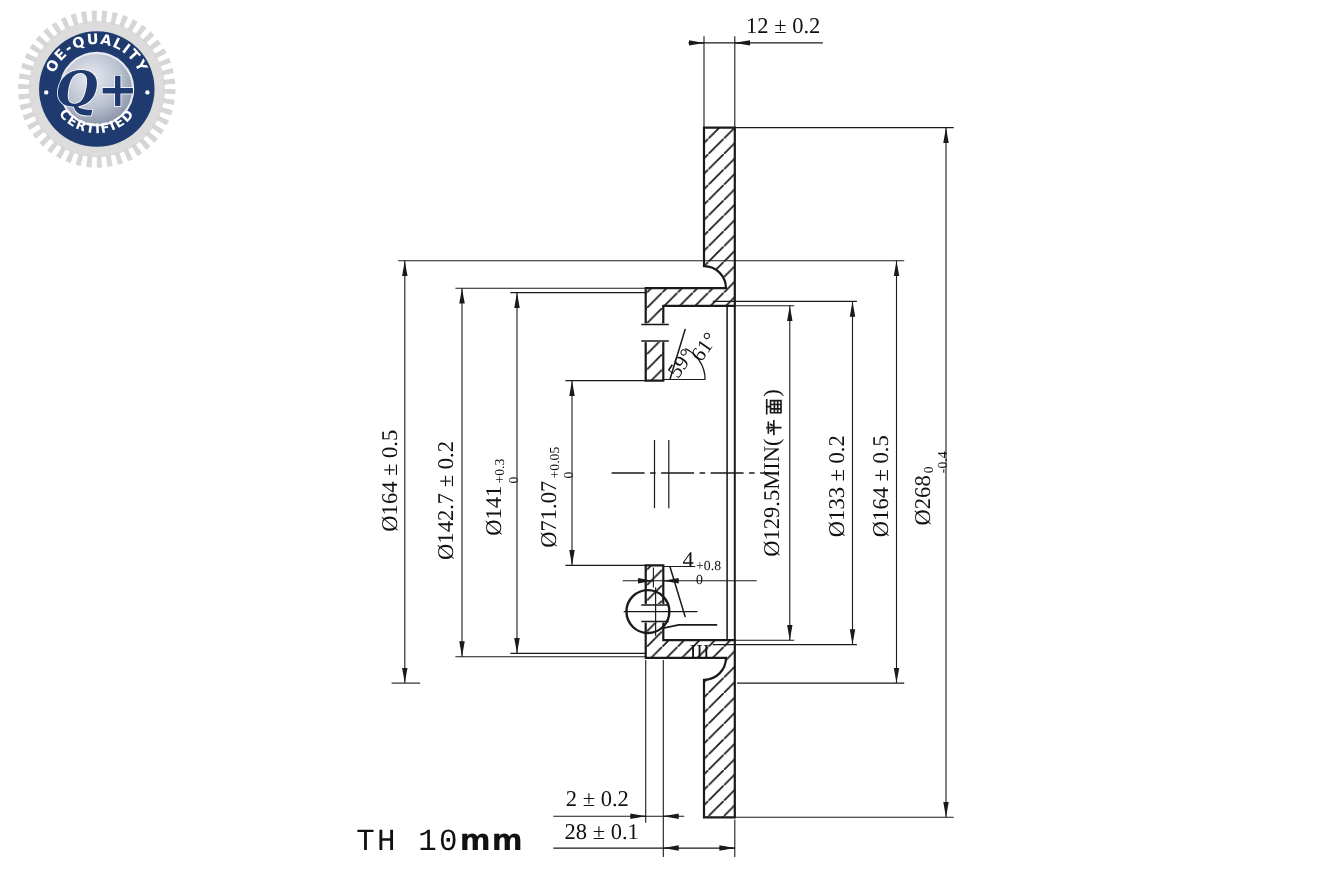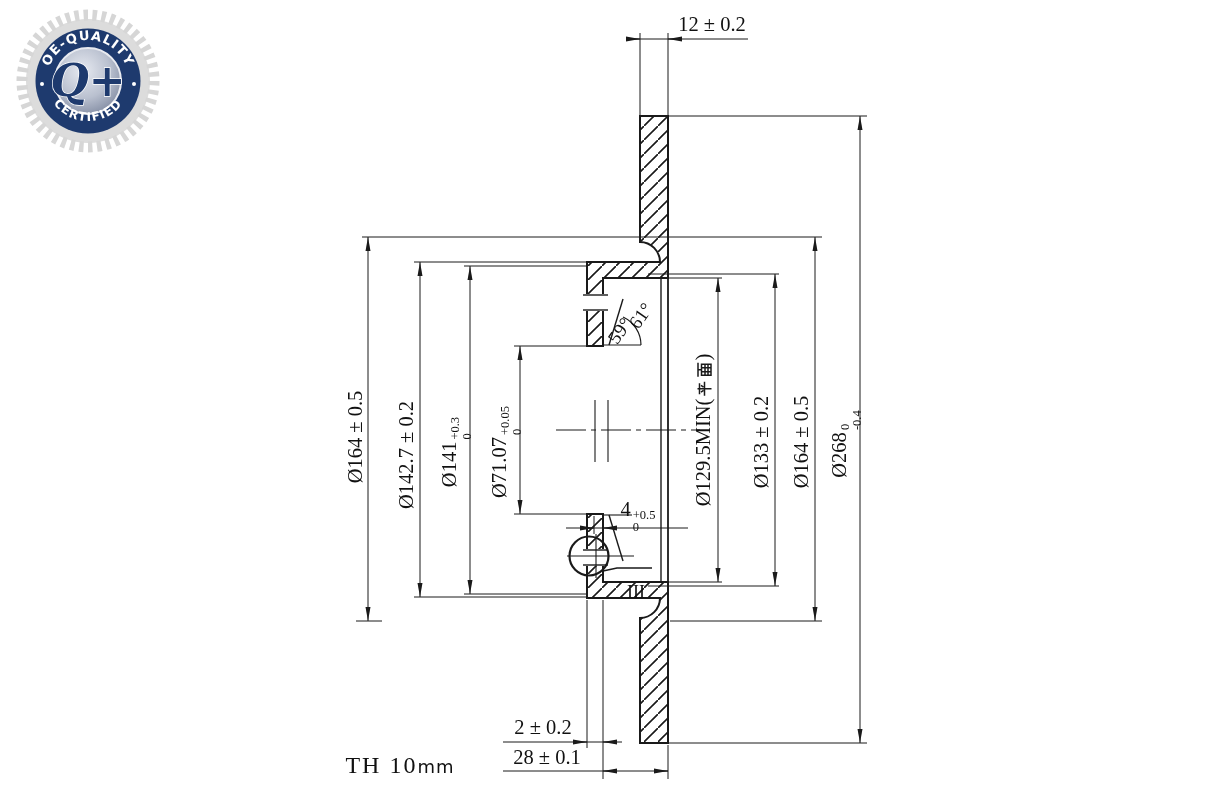--- a/index.html
+++ b/index.html
@@ -7,22 +7,22 @@
          font-family:"Liberation Serif","DejaVu Serif",serif;color:#1a1a1a;}
   #drawing{position:absolute;left:0;top:0;}
   .lbl{position:absolute;white-space:nowrap;font-size:20.5px;line-height:20px;
        transform:translate(-50%,-50%);color:#111;}
   .rot{transform:translate(-50%,-50%) rotate(-90deg);}
   .ang{font-size:19px;}
   .stk{display:inline-flex;flex-direction:column;justify-content:center;
        vertical-align:-3px;margin-left:2px;font-size:12.5px;line-height:11.5px;}
   .stk i{font-style:normal;}
   .cjk{display:inline-block;vertical-align:-3px;margin:0 1px;}
-  .note1{font-size:24px;letter-spacing:2px;}
-  .note2{font-family:"DejaVu Sans",sans-serif;font-weight:normal;font-size:18px;letter-spacing:1px;}
+  .note1{font-size:28px;letter-spacing:2px;font-family:Liberation Mono, monospace;}
+  .note2{font-family:"DejaVu Sans",sans-serif;font-weight:bold;font-size:27px;letter-spacing:1px;}
   .detail-lbl{font-size:18px;}
 </style>
 </head>
 <body>
 
 <div id="stage">
 
   <svg id="drawing" width="1214" height="809" viewBox="0 0 1214 809">
     <defs>
       <pattern id="hatch" width="14" height="14" patternUnits="userSpaceOnUse">
@@ -180,21 +180,21 @@
         <i>0</i>
         <i>-0.4</i>
       </span>
   </div>
 
   <div class="lbl" style="left:543px;top:727px;">2 ± 0.2</div>
   <div class="lbl" style="left:547px;top:757px;text-align:center;">28 ± 0.1</div>
 
   <div class="lbl" style="left:638px;top:516px;">
     <span>4</span><span class="stk">
-        <i>+0.5</i>
+        <i>+0.8</i>
         <i>0</i>
       </span>
   </div>
 
   <div class="lbl ang" style="left:641px;top:316px;transform:translate(-50%,-50%) rotate(-55deg);">61°</div>
   <div class="lbl ang" style="left:620px;top:331px;transform:translate(-50%,-50%) rotate(-55deg);">59°</div>
 
   <div class="lbl detail-lbl" style="left:636px;top:552px;margin-top:40px;">III</div>
 
   <div class="lbl" style="left:400px;top:766px;">

